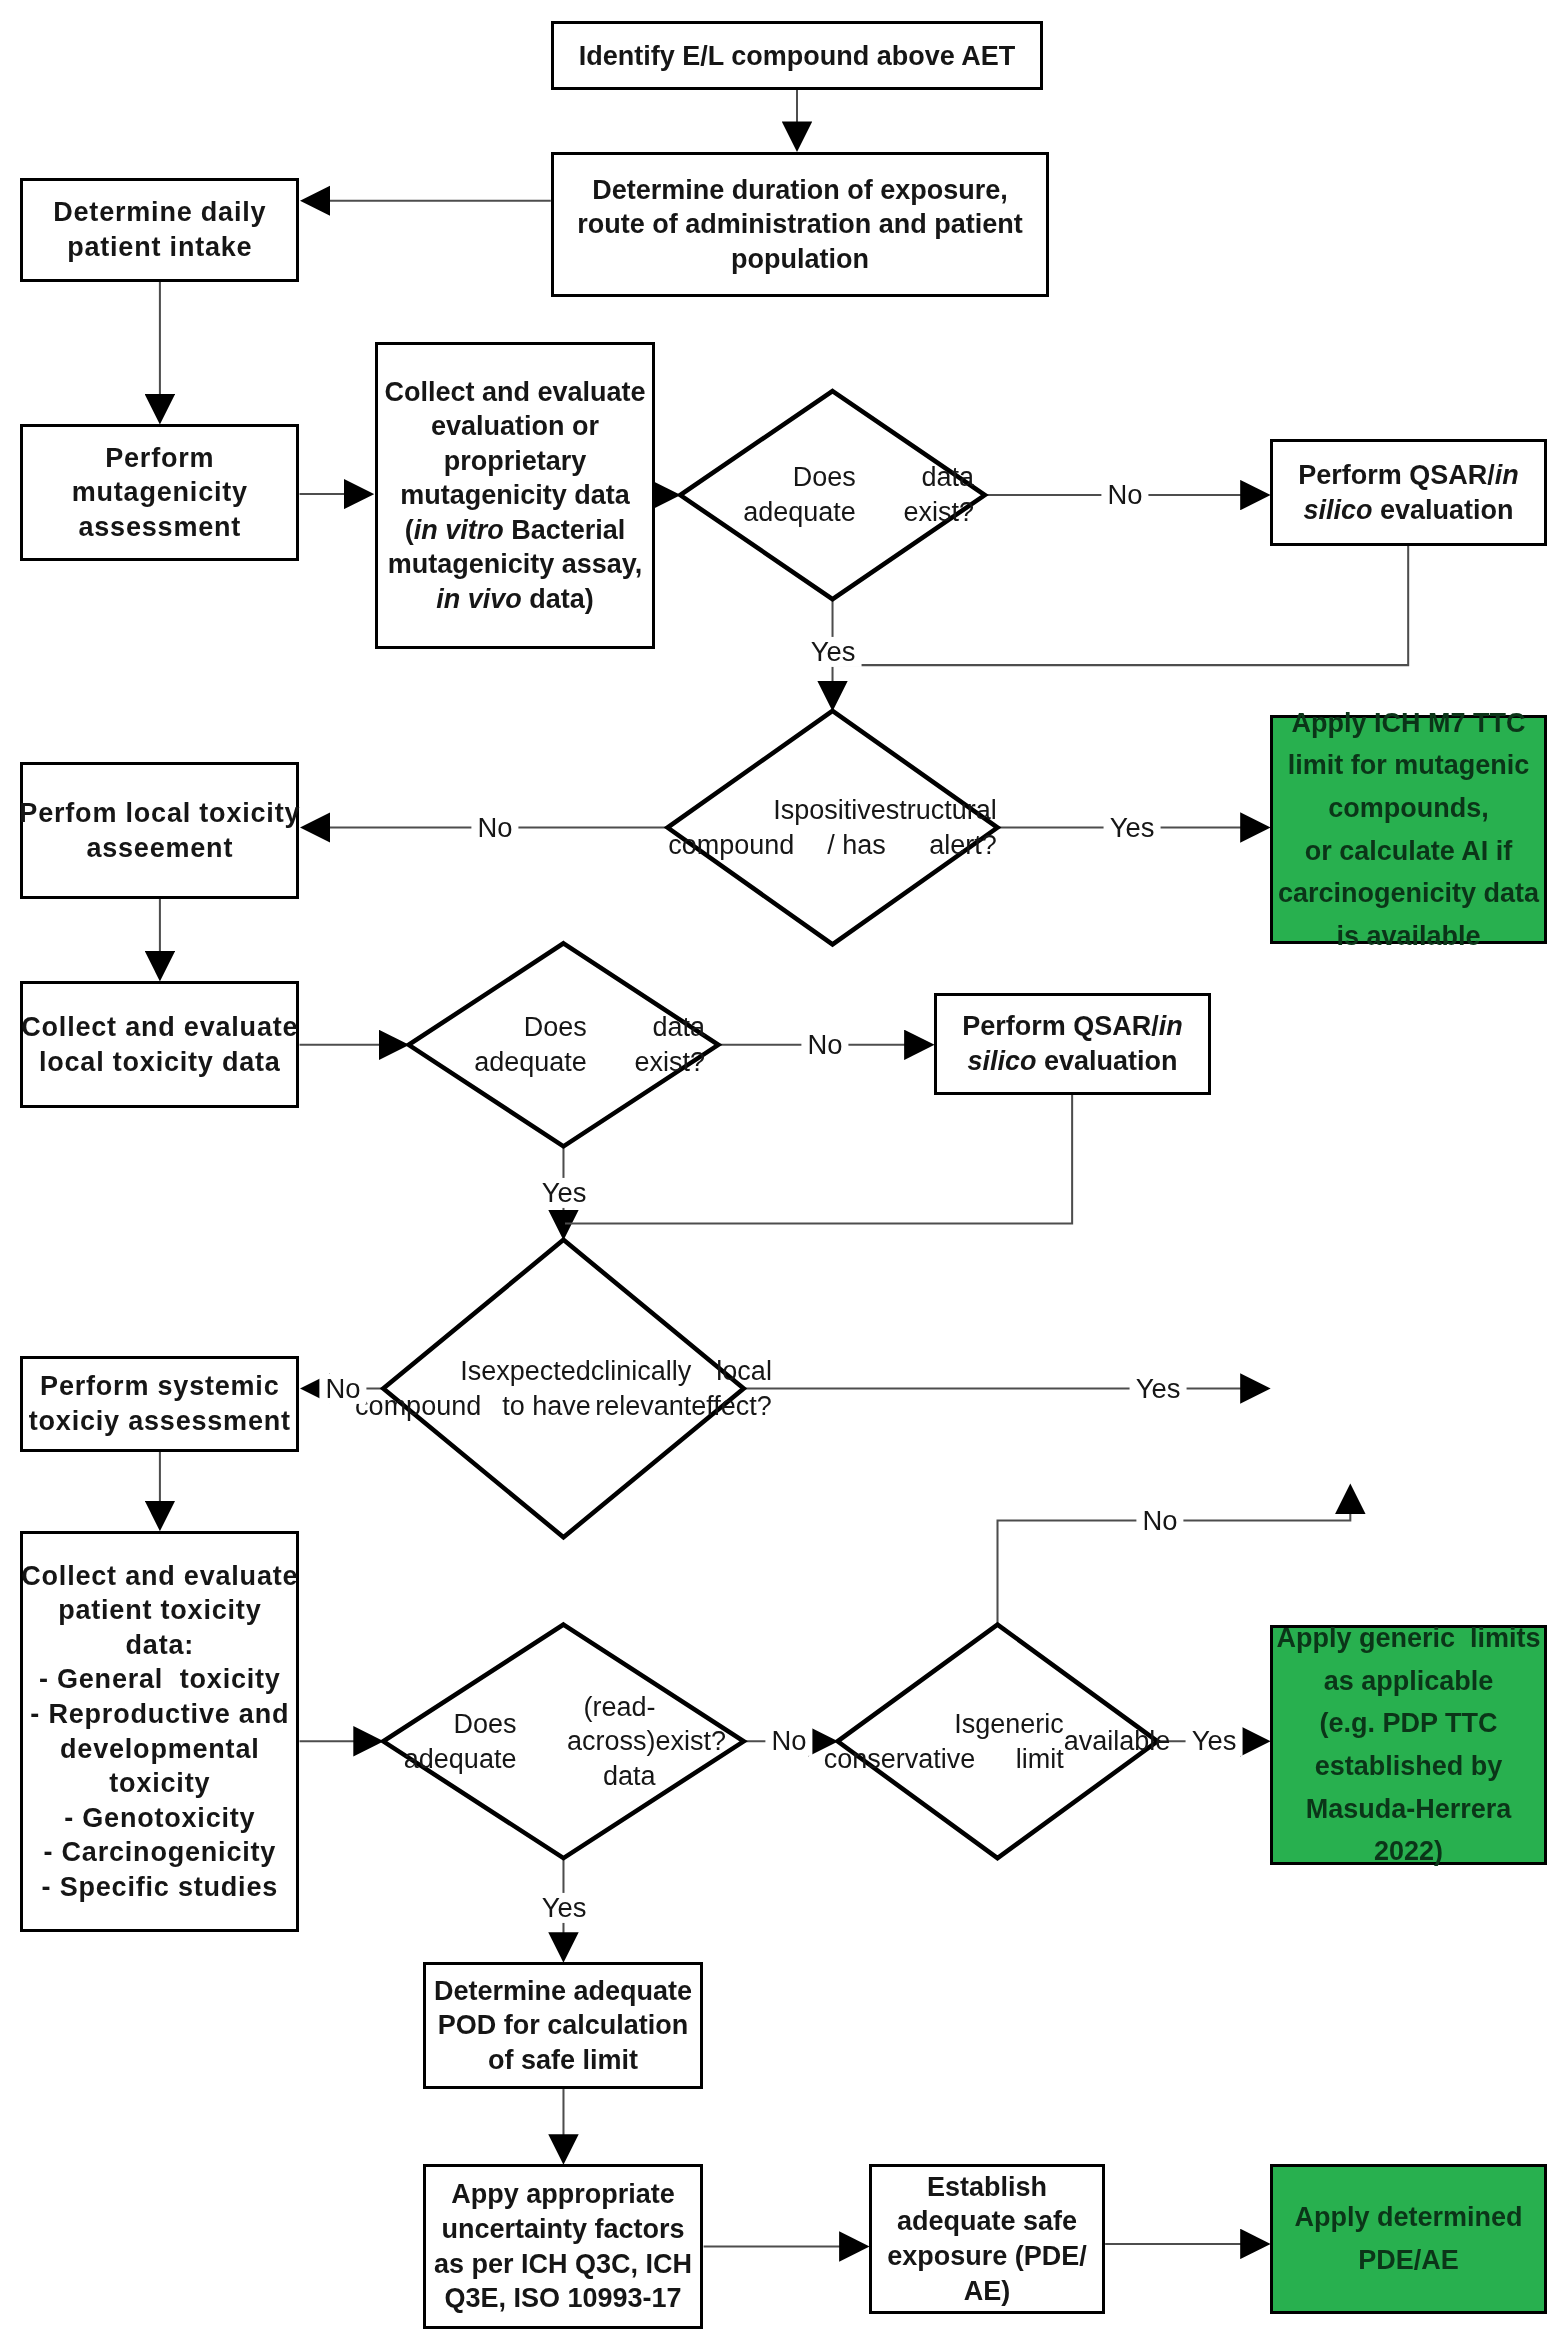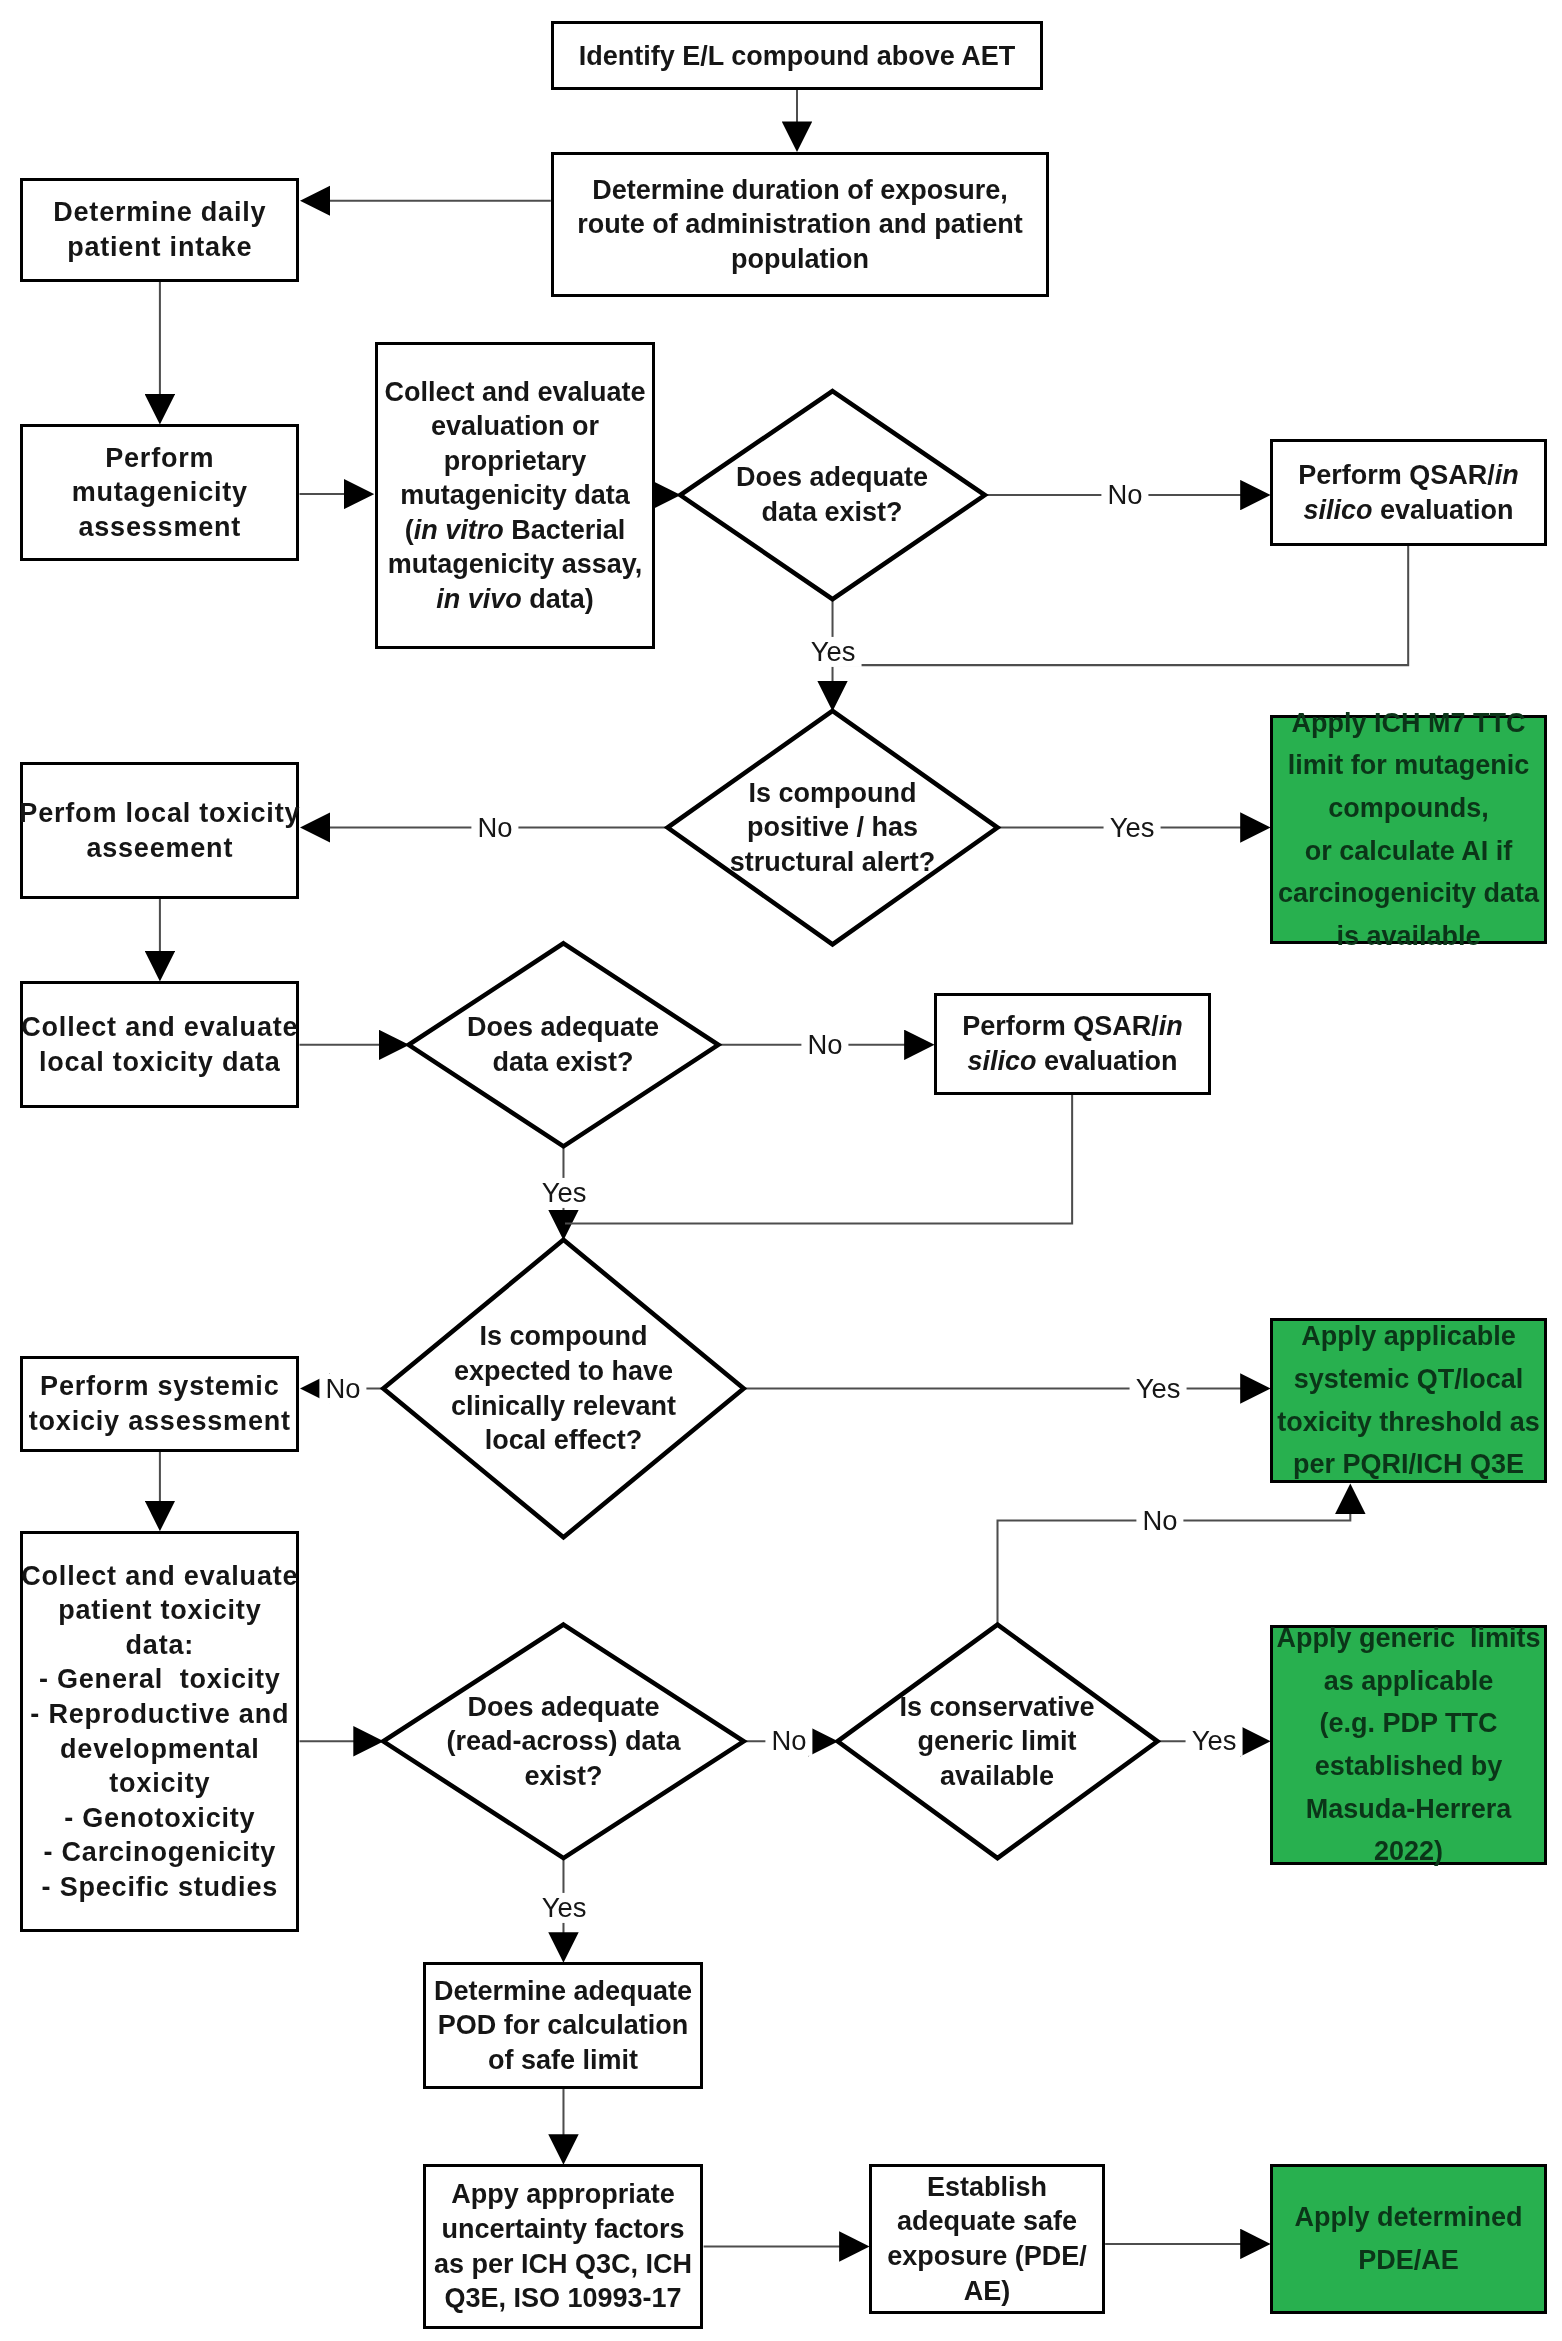--- a/index.html
+++ b/index.html
@@ -6,22 +6,22 @@
   #canvas{position:relative;width:1562px;height:2342px;background:#ffffff;
           font-family:"Liberation Sans", sans-serif;color:#161616;}
   svg.layer{position:absolute;left:0;top:0;width:1562px;height:2342px;}
   .edge{stroke:#4d4d4d;stroke-width:4;fill:none;}
   .diamond{fill:#ffffff;stroke:#000000;stroke-width:9;}
   .node{position:absolute;box-sizing:border-box;display:flex;flex-direction:column;
         justify-content:center;align-items:center;text-align:center;
         background:#ffffff;border:3px solid #000000;font-size:27px;line-height:1.28;font-weight:bold;}
   .node .line{white-space:pre;}
   .green{background:#28b04f;color:#0b3518;gap:8px;}
-  .dtext{position:absolute;display:flex;flex-direction:column;justify-content:center;
-         align-items:center;text-align:left;font-size:27px;line-height:1.28;background:transparent;border:none;font-weight:bold;}
+  .dtext{position:absolute;display:flex;flex-direction:row;justify-content:center;
+         align-items:center;text-align:right;font-size:27px;line-height:1.28;background:transparent;border:none;}
   .ls{letter-spacing:0.8px;}
   .lbl{position:absolute;transform:translate(-50%,-50%);background:#ffffff;
        padding:0 6.1px;font-size:27.4px;line-height:1.1;color:#161616;}
   i{font-style:italic;margin-top:12px;}
 </style>
 </head>
 <body>
 
 <div id="canvas">
 
@@ -122,26 +122,20 @@
   <div class="node ls" style="left:20.3px;top:981px;width:279px;height:127px;">
       <div class="line">Collect and evaluate</div>
       <div class="line">local toxicity data</div>
     </div>
 
   <div class="node" style="left:934px;top:993px;width:277px;height:102px;">
     <div class="line"><span>Perform QSAR/</span><i>in</i></div>
     <div class="line"><i>silico</i><span> evaluation</span></div>
   </div>
 
-  <div class="node green" style="left:1270px;top:1318px;width:277px;height:165px;">
-      <div class="line">Apply applicable</div>
-      <div class="line">systemic QT/local</div>
-      <div class="line">toxicity threshold as</div>
-      <div class="line">per PQRI/ICH Q3E</div>
-    </div>
 
   <div class="node ls" style="left:20.3px;top:1356px;width:279px;height:96px;">
       <div class="line">Perform systemic</div>
       <div class="line">toxiciy assessment</div>
     </div>
 
   <div class="node ls" style="left:20.3px;top:1531px;width:279px;height:401px;">
       <div class="line">Collect and evaluate</div>
       <div class="line">patient toxicity</div>
       <div class="line">data:</div>

